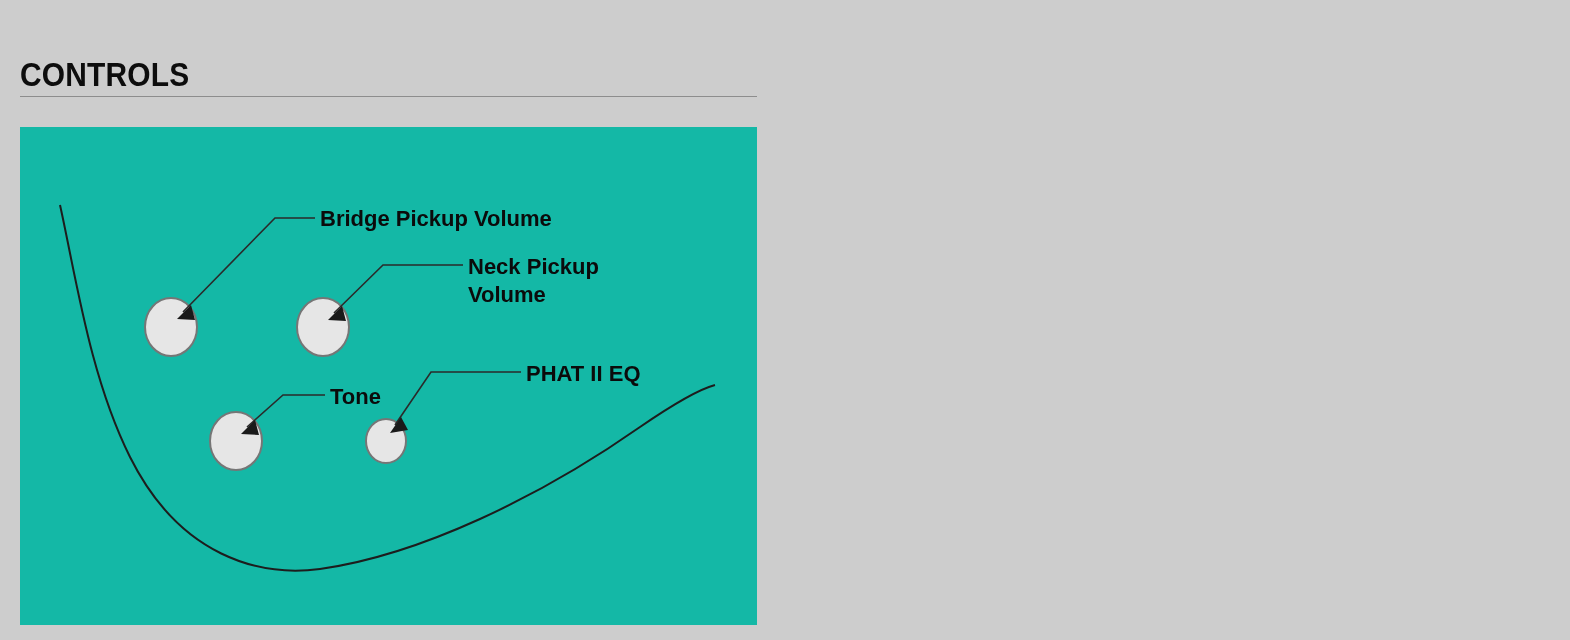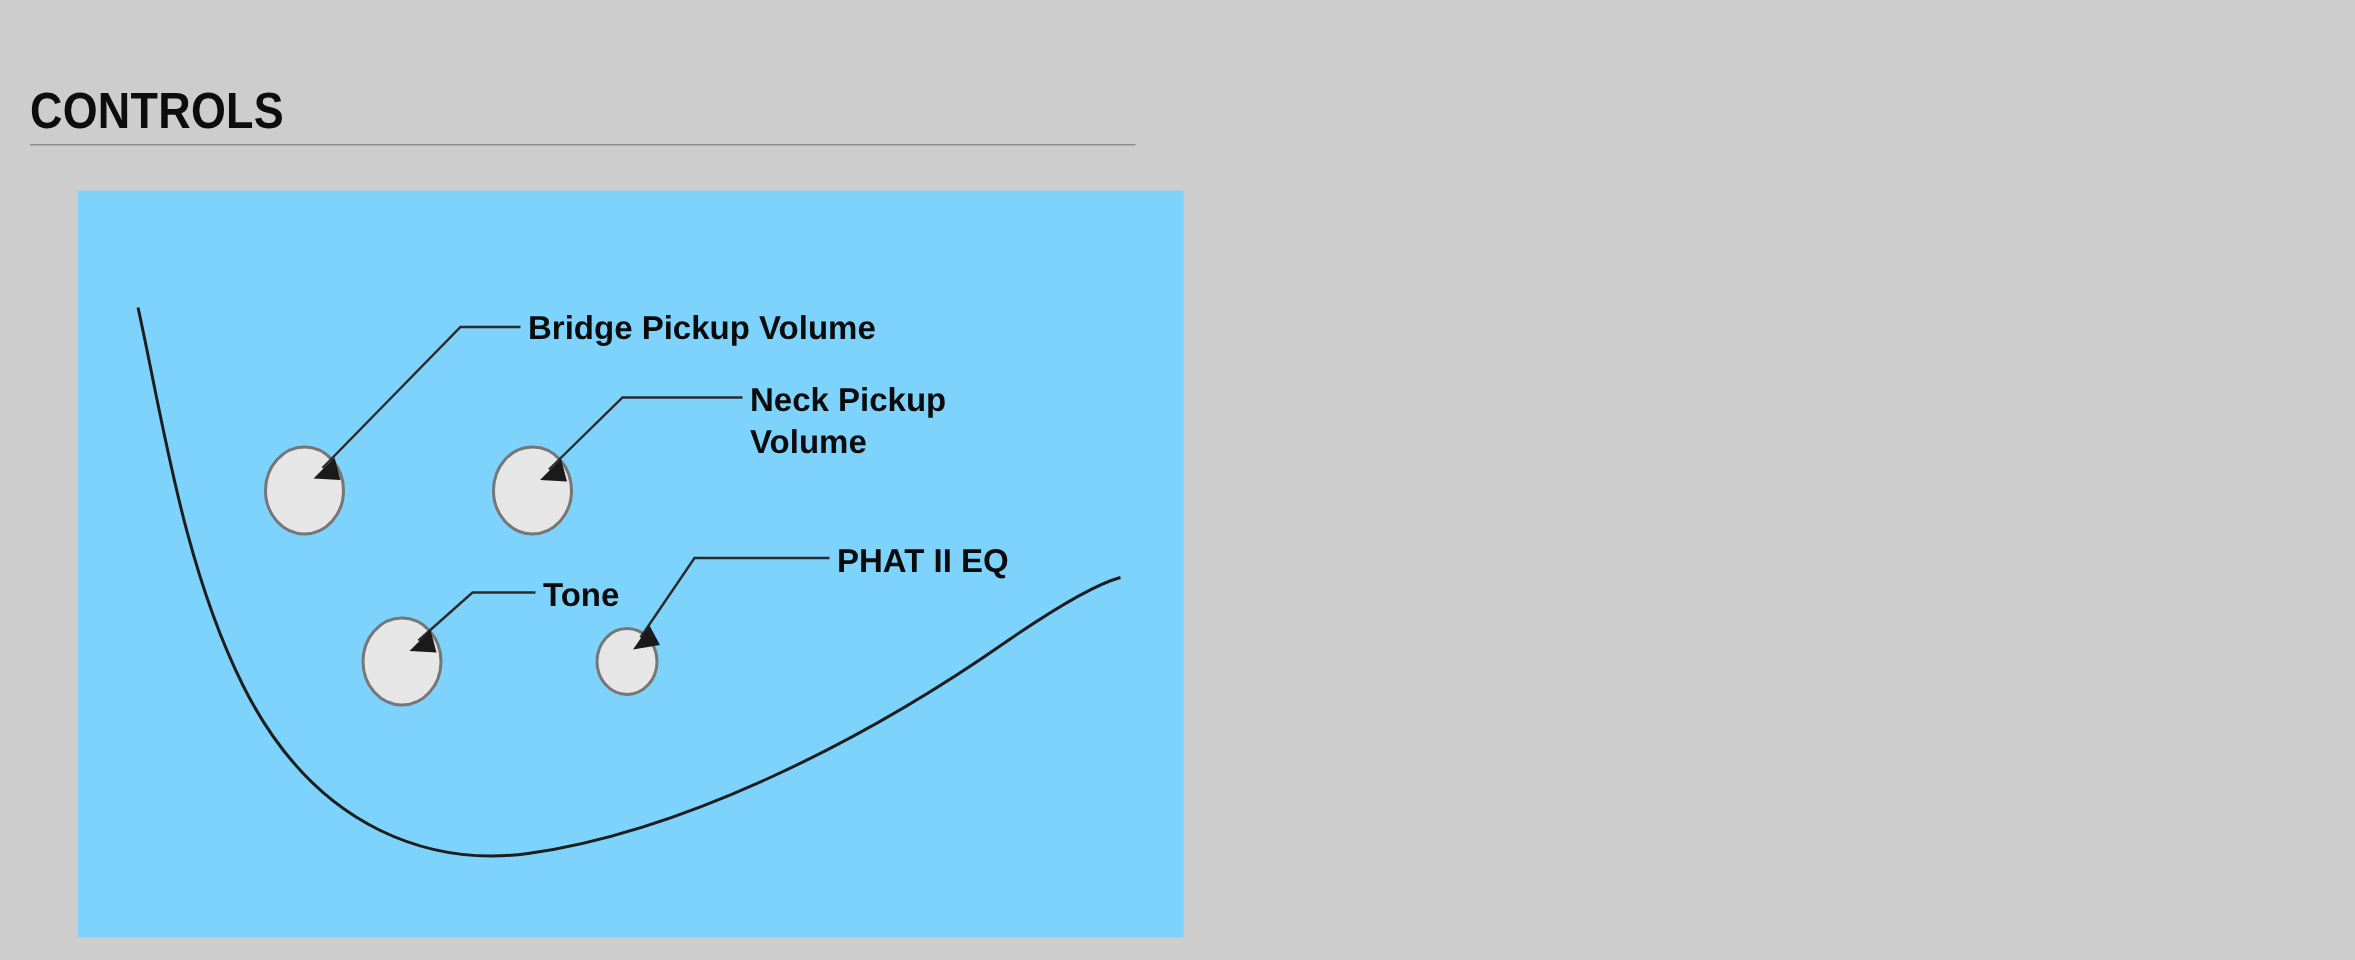--- a/index.html
+++ b/index.html
@@ -45,22 +45,21 @@
   .panel-divider {
     position: absolute;
     height: 1px;
     background: #8d8d8d;
   }
   .divider-left  { left: 20px;  top: 96px; width: 737px; }
 
   
   .card {
     position: absolute;
-    background: #7dd3fc;
-    margin-left: 32px;
+    background: #14b8a6;
   }
   .card-controls { left: 20px;  top: 127px; width: 737px; height: 498px; }
 
   
   .controls-svg { display: block; }
 
   .lead-label {
     font-family: "Liberation Sans Narrow", "Liberation Sans", sans-serif;
     font-weight: bold;
     font-size: 22px;

